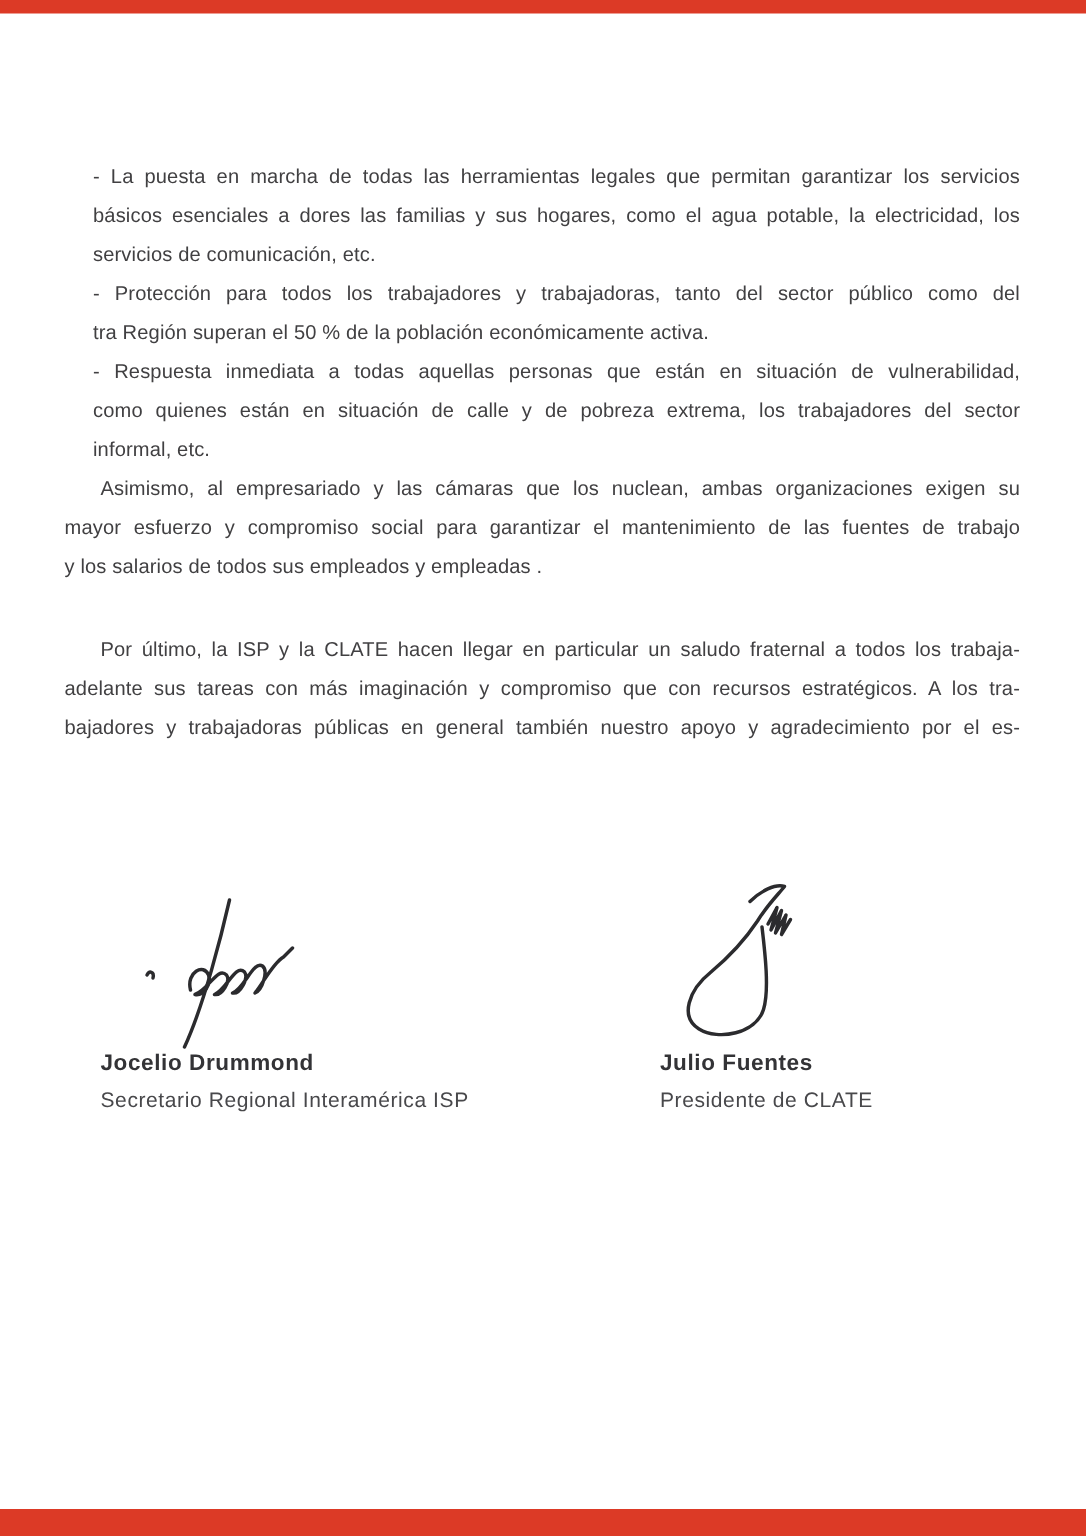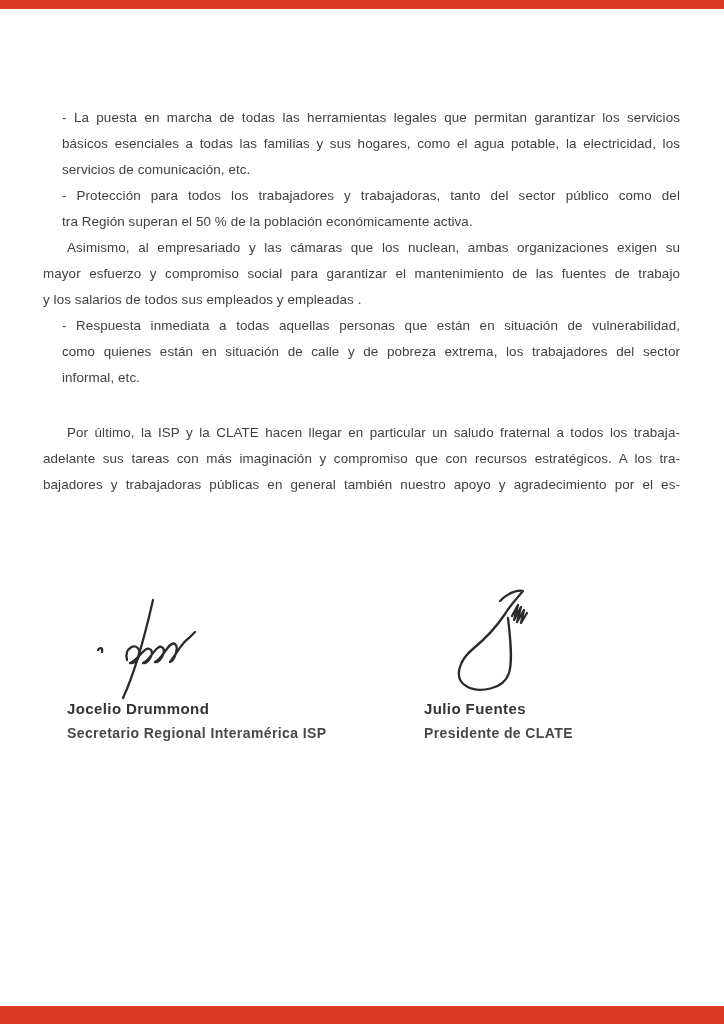--- a/index.html
+++ b/index.html
@@ -58,64 +58,63 @@
     stroke: #2b2b2e;
     stroke-width: 2.3;
     stroke-linecap: round;
     stroke-linejoin: round;
   }
   .sig-block {
     position: absolute;
     top: 699px;
   }
   .sig-block.left { left: 67px; }
-  .sig-block.right { left: 424px; }
+  .sig-block.right { left: 440px; }
   .sig-name {
     font-size: 15px;
     font-weight: bold;
     letter-spacing: 0.4px;
     color: #333336;
     line-height: 20px;
   }
   .sig-title {
     font-size: 14px;
     letter-spacing: 0.4px;
     color: #48484b;
     margin-top: 5px;
     line-height: 18px;
-    font-weight: bold;
   }
 </style>
 </head>
 <body>
 
 <div class="page">
 
   <div class="accent-bar top" style="background: rgb(220, 58, 38);"></div>
 
   <div class="letter-body">
     <div id="paragraphs">
         <div class="paragraph bullet">
           <div class="line first">- La puesta en marcha de todas las herramientas legales que permitan garantizar los servicios</div>
-          <div class="line">básicos esenciales a todas las familias y sus hogares, como el agua potable, la electricidad, los</div>
+          <div class="line">básicos esenciales a dores las familias y sus hogares, como el agua potable, la electricidad, los</div>
           <div class="line last">servicios de comunicación, etc.</div>
         </div>
         <div class="paragraph bullet">
           <div class="line first">- Protección para todos los trabajadores y trabajadoras, tanto del sector público como del</div>
           <div class="line last">tra Región superan el 50 % de la población económicamente activa.</div>
         </div>
+        <div class="paragraph bullet">
+          <div class="line first">- Respuesta inmediata a todas aquellas personas que están en situación de vulnerabilidad,</div>
+          <div class="line">como quienes están en situación de calle y de pobreza extrema, los trabajadores del sector</div>
+          <div class="line last">informal, etc.</div>
+        </div>
         <div class="paragraph body">
           <div class="line first">Asimismo, al empresariado y las cámaras que los nuclean, ambas organizaciones exigen su</div>
           <div class="line">mayor esfuerzo y compromiso social para garantizar el mantenimiento de las fuentes de trabajo</div>
           <div class="line last">y los salarios de todos sus empleados y empleadas .</div>
-        </div>
-        <div class="paragraph bullet">
-          <div class="line first">- Respuesta inmediata a todas aquellas personas que están en situación de vulnerabilidad,</div>
-          <div class="line">como quienes están en situación de calle y de pobreza extrema, los trabajadores del sector</div>
-          <div class="line last">informal, etc.</div>
         </div>
         <div class="paragraph body">
           <div class="line first">Por último, la ISP y la CLATE hacen llegar en particular un saludo fraternal a todos los trabaja-</div>
           <div class="line">adelante sus tareas con más imaginación y compromiso que con recursos estratégicos. A los tra-</div>
           <div class="line">bajadores y trabajadoras públicas en general también nuestro apoyo y agradecimiento por el es-</div>
         </div>
       </div>
   </div>
 
   <svg class="sig-svg left" viewBox="0 0 108 102" aria-hidden="true">

